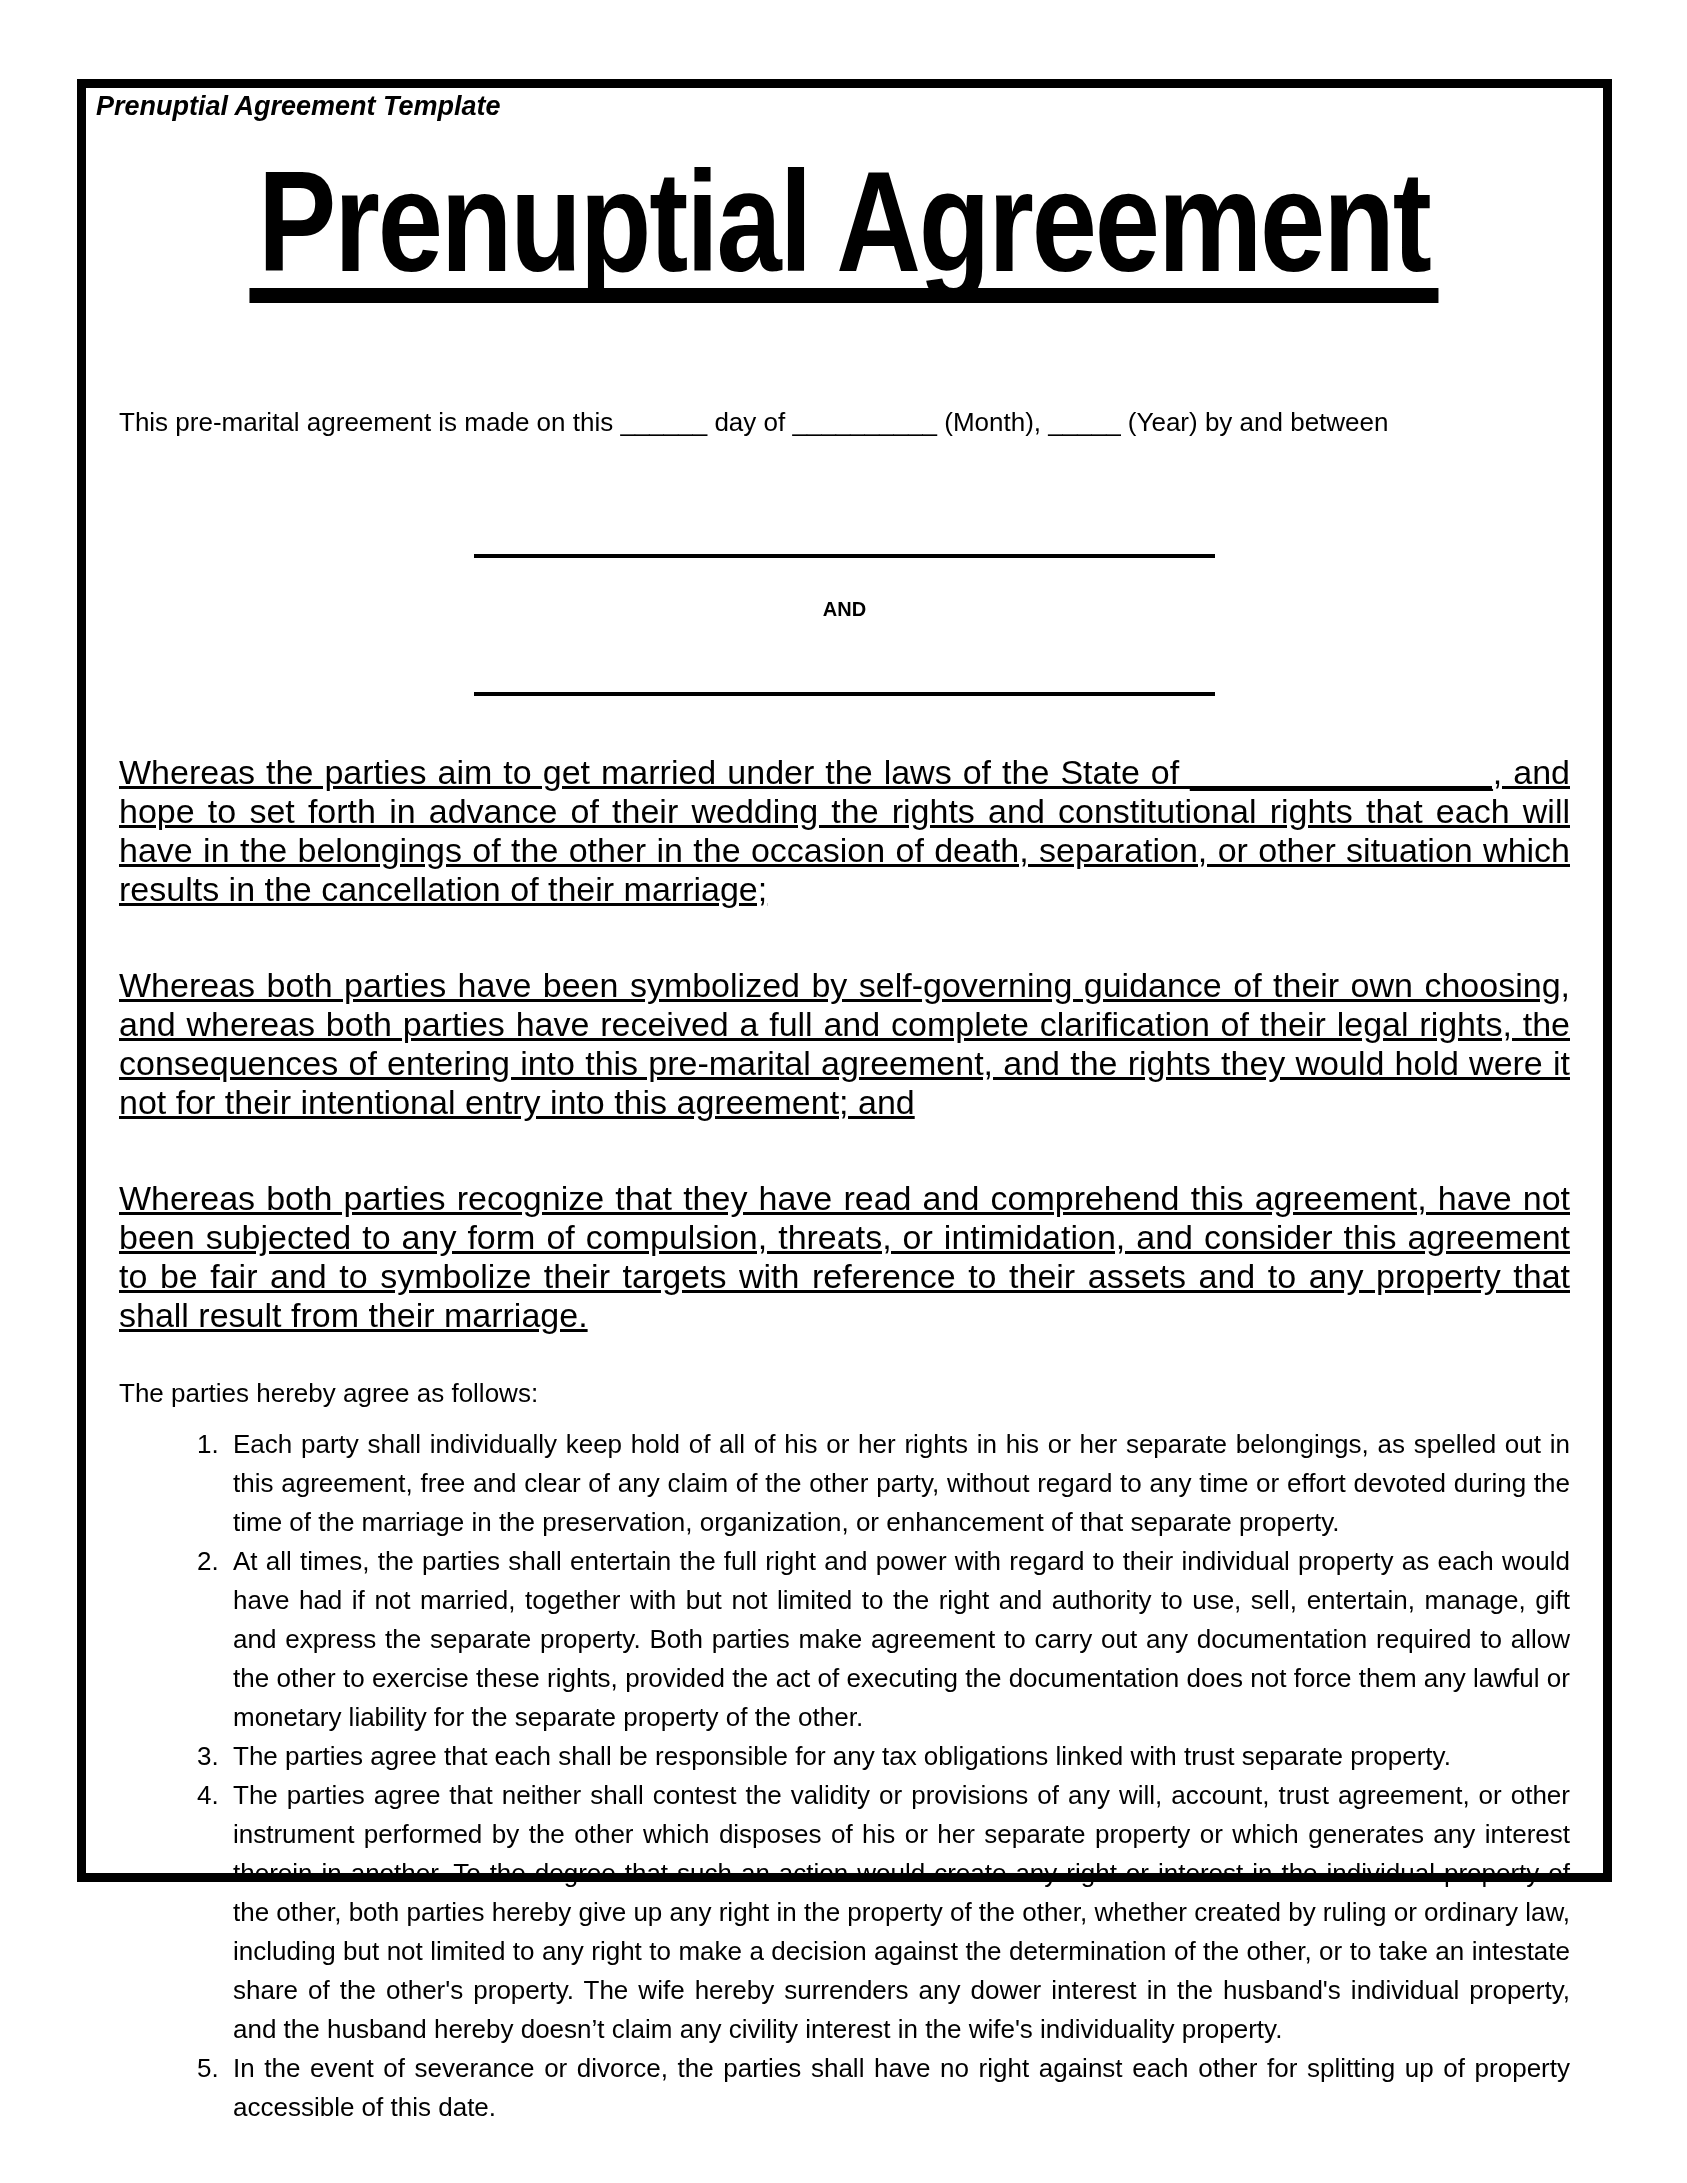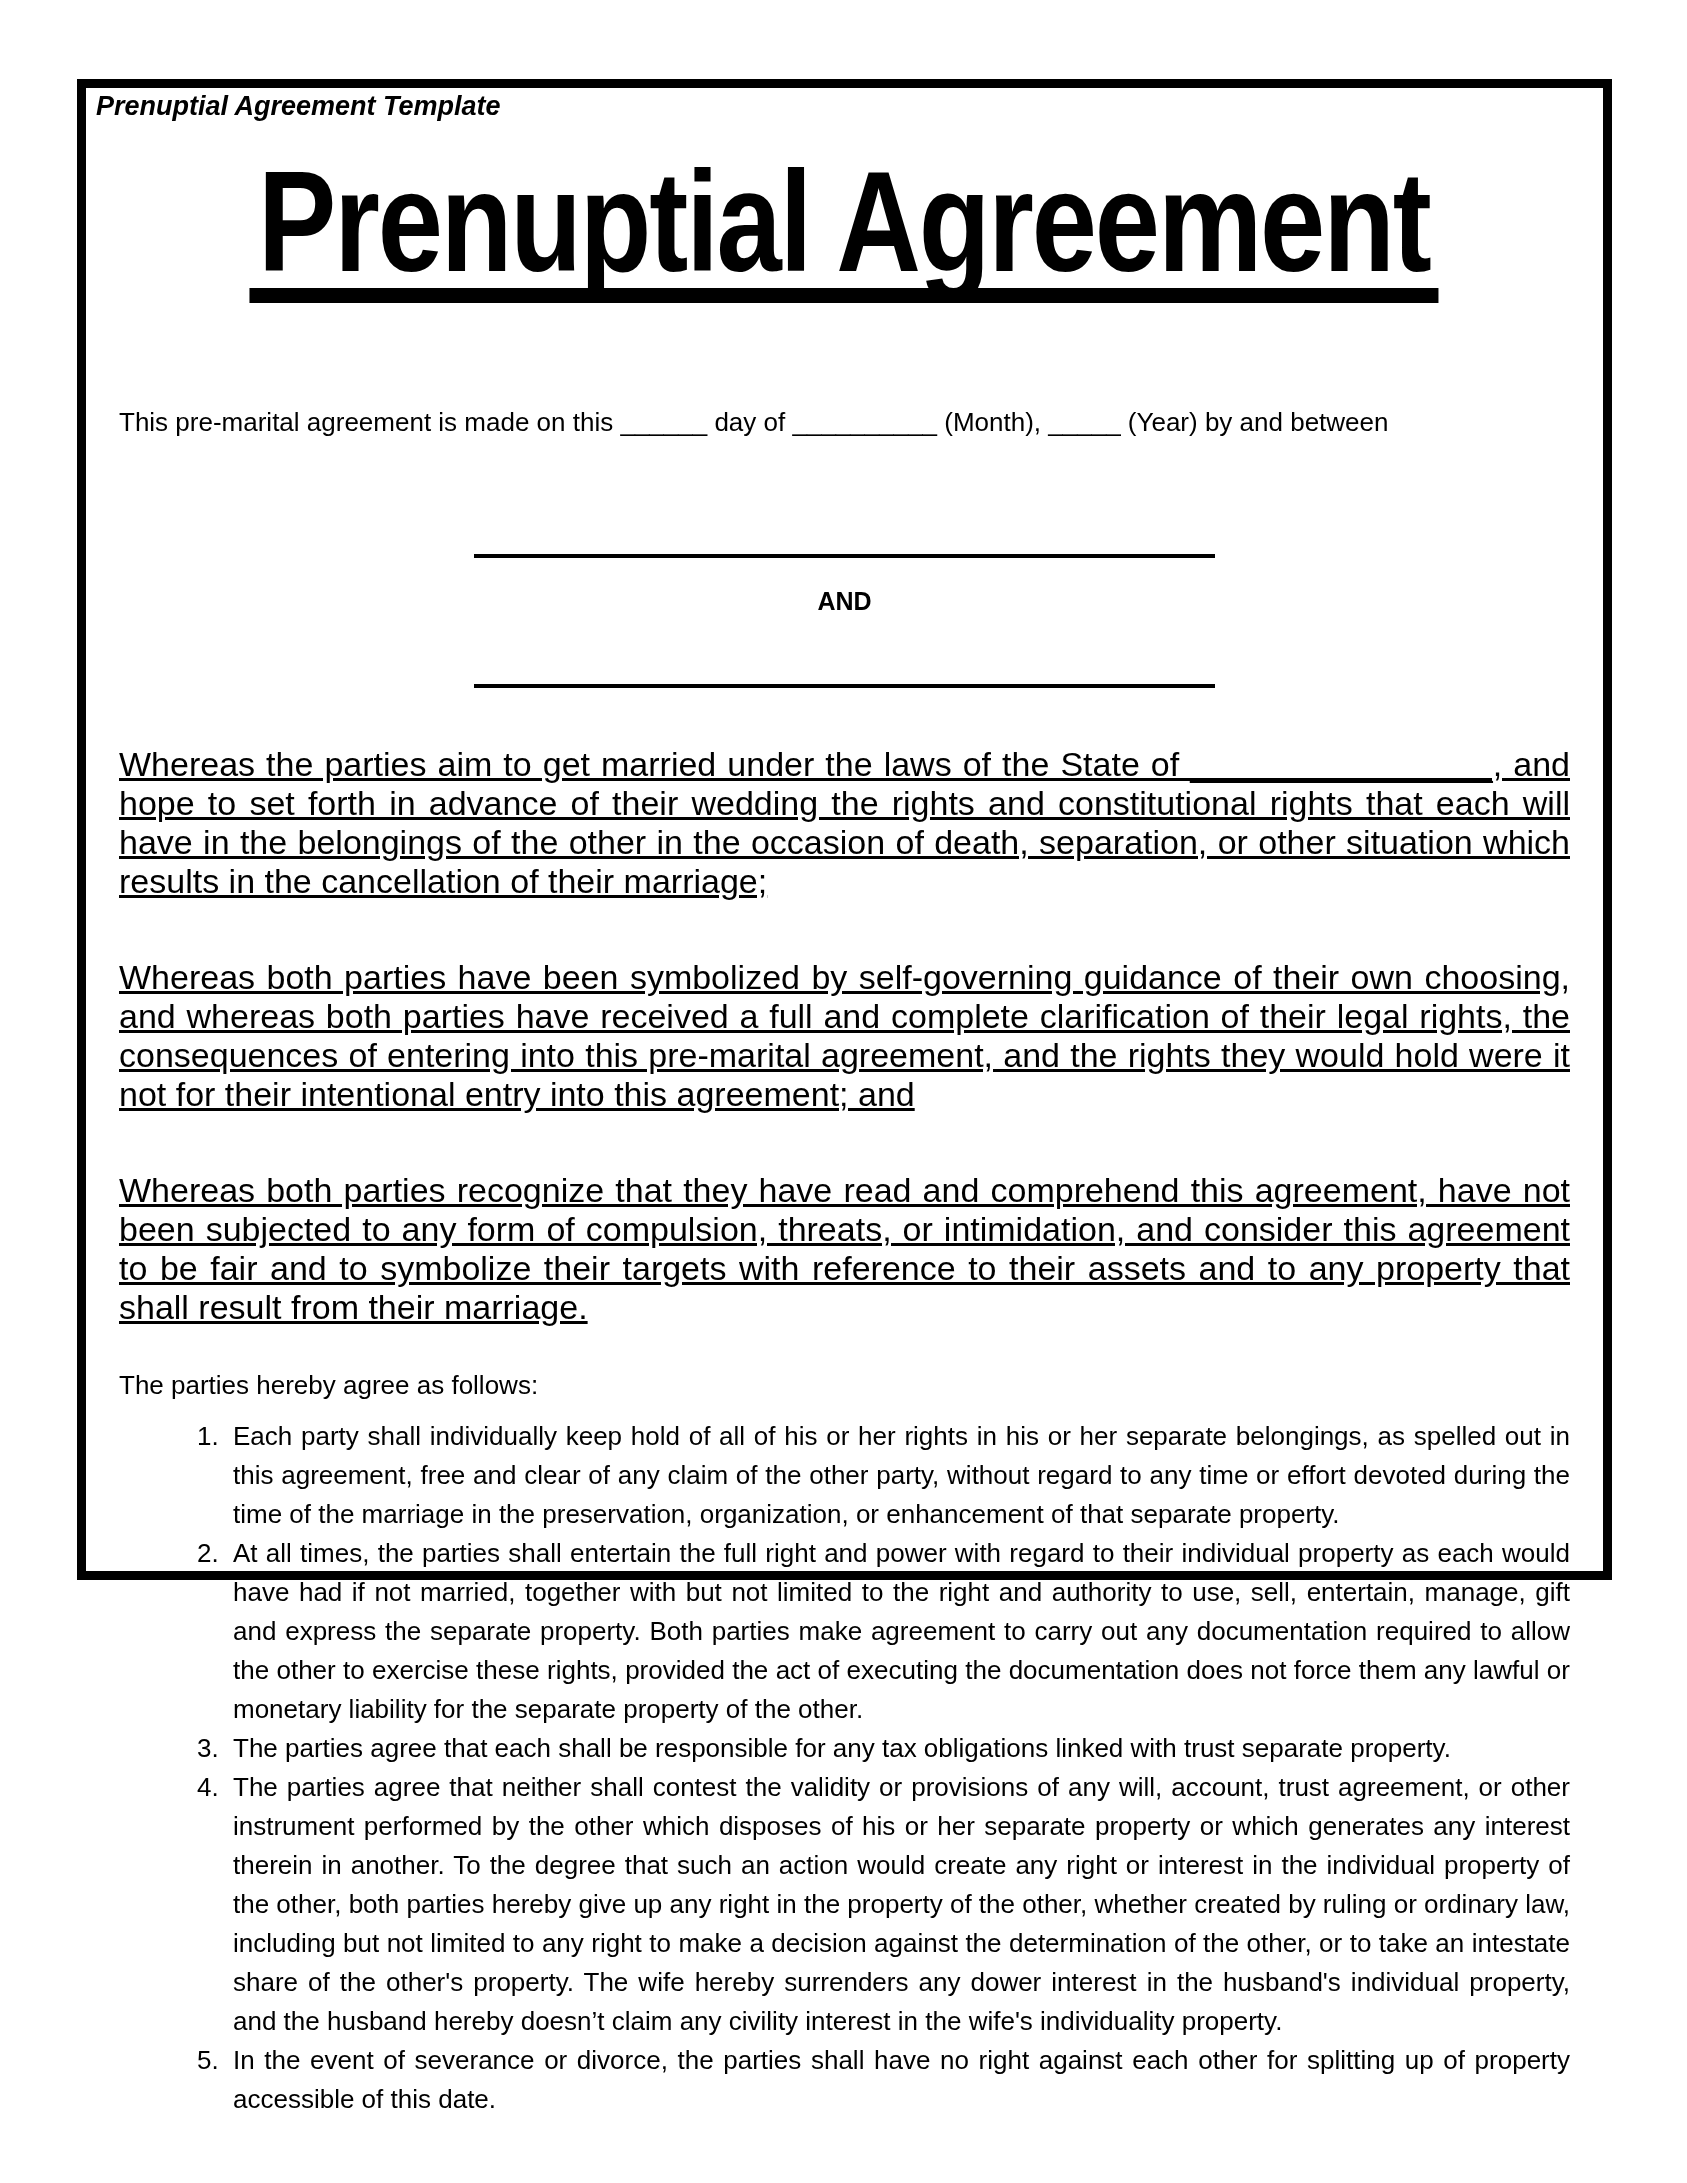--- a/index.html
+++ b/index.html
@@ -6,21 +6,21 @@
   .page{
     position:relative;
     width:1687px;height:2184px;
     background:#fff;color:#000;
     font-family:"Liberation Sans",sans-serif;
     overflow:hidden;
   }
   .frame{
     position:absolute;
     left:77px;top:79px;
-    width:1535px;height:1501px;
+    width:1535px;height:1803px;
     border:9.6px solid #000;
     box-sizing:border-box;
     padding:1.7px 33px 0 33px;
   }
   .template-label{
     font-size:27px;
     font-weight:bold;
     font-style:italic;
     margin:1.7px 0 0 -23px;
     line-height:1.15;
@@ -48,24 +48,24 @@
     margin:98px 0 0 0;
   }
   .party-line{
     width:741px;
     margin:112px auto 0 auto;
     height:0;
     border-bottom:4.4px solid #000;
   }
   .party-line.second{margin-top:63px;}
   .and-label{
-    font-size:25px;
+    font-size:20px;
     font-weight:bold;
     text-align:center;
-    margin-top:24px;
+    margin-top:32px;
     line-height:39px;
   }
   .para{
     font-size:34px;
     line-height:39px;
     text-align:justify;
     margin:57px 0 0 0;
     text-decoration:underline;
   }
   .agree-intro{

